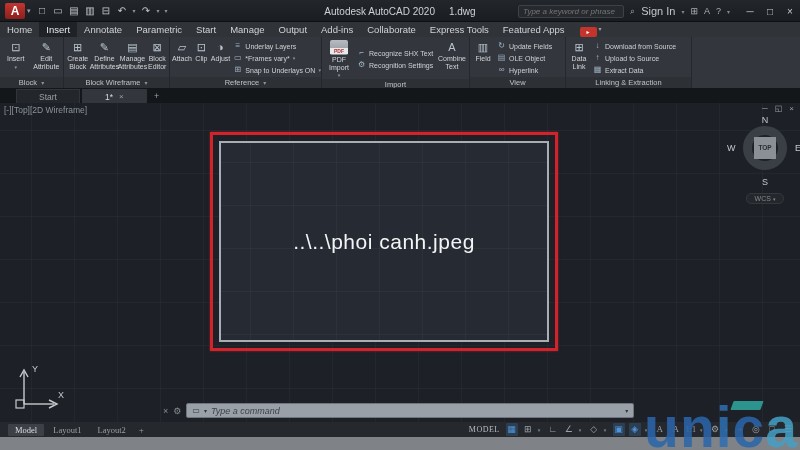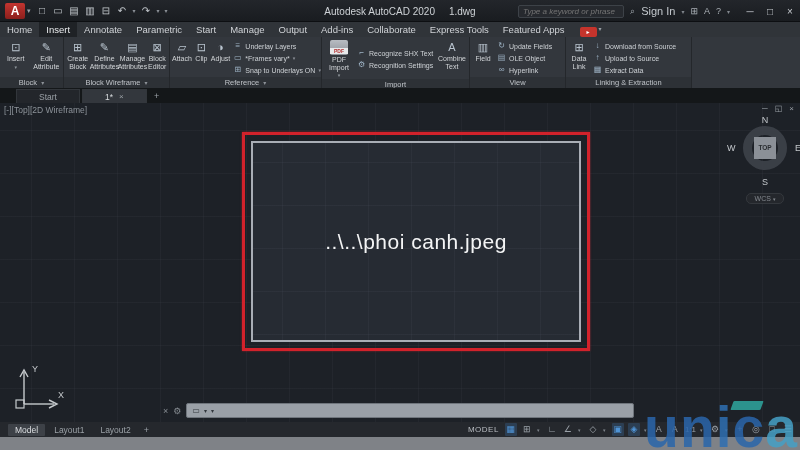--- a/index.html
+++ b/index.html
@@ -89,21 +89,21 @@
   .vn { position:absolute; left:0; right:0; top:-2px; text-align:center; font-size:9px; color:#c4c8cc; }
   .vs { position:absolute; left:0; right:0; top:60px; text-align:center; font-size:9px; color:#c4c8cc; }
   .vw { position:absolute; left:-5px; top:26px; font-size:9px; color:#c4c8cc; }
   .ve { position:absolute; right:-3px; top:26px; font-size:9px; color:#c4c8cc; }
   .wcs { position:absolute; left:14px; top:76px; width:38px; height:11px; background:#24272c;
     border:1px solid #34383d; border-radius:5px; font-size:7px; color:#84898f; text-align:center; line-height:10px; }
   .wcs .wc { font-size:5px; }
 
   
   .redrect { position:absolute; left:210px; top:29px; width:348px; height:219px;
-    border:3px solid #d2222b; box-shadow:0 0 2px rgba(210,34,43,.6);margin-left:32px; }
+    border:3px solid #d2222b; box-shadow:0 0 2px rgba(210,34,43,.6); }
   .imgframe { position:absolute; left:6px; top:6px; right:6px; bottom:6px; border:2px solid #a9aeb6;
     background:#262b33;
     background-image:
       linear-gradient(rgba(150,160,175,0.06) 1px, transparent 1px),
       linear-gradient(90deg, rgba(150,160,175,0.06) 1px, transparent 1px);
     background-size:43px 43px; background-position:-14px -24px;
     display:flex; align-items:center; justify-content:center; }
   .imglabel { font-size:21px; color:#f3f4f5; letter-spacing:0.5px; }
 
   
@@ -115,21 +115,21 @@
   .cmdwrench { font-size:9px; color:#878d93; }
   .cmdbar { width:448px; height:15px; background:#9aa0a7; border:1px solid #6f757c; border-radius:2px;
     display:flex; align-items:center; padding:0 5px; gap:4px; }
   .cmdicon { font-size:8px; color:#31363c; }
   .cmdcaret { font-size:6px; color:#31363c; }
   .cmdtext { font-size:9px; font-style:italic; color:#3e434a; flex:1; }
   .cmdend { font-size:6px; color:#31363c; }
 
   
   .statusbar { position:absolute; left:0; top:422px; width:800px; height:15px; background:#25282d;
-    display:flex; align-items:center; }
+    display:flex; align-items:center;font-family:Liberation Serif, serif; }
   .ltabs { display:flex; align-items:center; gap:2px; padding-left:8px; }
   .ltab { font-size:8.5px; color:#9aa0a6; padding:1px 7px; }
   .ltab.active { background:#3d4147; color:#dcdfe2; border-radius:1px; }
   .lplus { font-size:9px; color:#9aa0a6; padding:0 4px; }
   .sright { margin-left:auto; display:flex; align-items:center; gap:4px; padding-right:6px; }
   .sbadge { font-size:8px; color:#b9bdc2; letter-spacing:.5px; margin-right:2px; }
   .si { font-size:9px; color:#9aa1a8; width:12px; text-align:center; line-height:13px; }
   .si.blue { color:#4f94d6; background:#2c3e52; border-radius:1px; }
   .sc { font-size:5px; color:#7f858c; width:5px; }
   .sscale { font-size:8px; color:#9aa1a8; }
@@ -419,20 +419,21 @@
       <text x="26" y="10" fill="#c6cacd" font-size="9" font-family="Liberation Sans, sans-serif">Y</text>
       <text x="52" y="36" fill="#c6cacd" font-size="9" font-family="Liberation Sans, sans-serif">X</text>
     </svg>
 
     <div class="cmddock">
       <span class="cmdx">×</span>
       <span class="cmdwrench">⚙</span>
       <div class="cmdbar">
         <span class="cmdicon">▭</span>
         <span class="cmdcaret">▾</span>
+        <span class="cmdtext">Type a command</span>
         <span class="cmdend">▾</span>
       </div>
     </div>
   </div>
 
   <div class="statusbar">
     <div class="ltabs">
       <span class="ltab active">Model</span>
       <span class="ltab">Layout1</span>
       <span class="ltab">Layout2</span>

